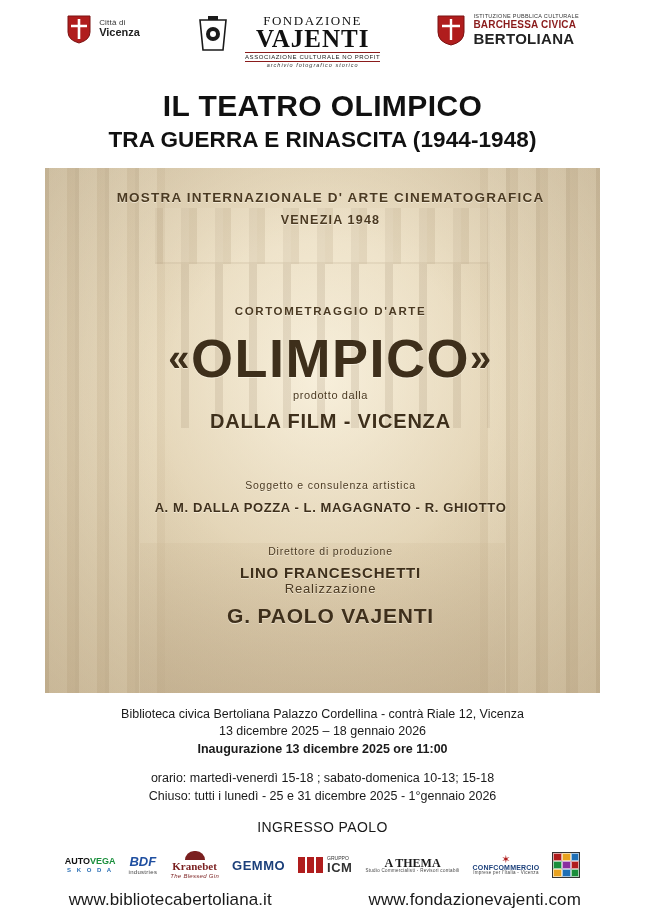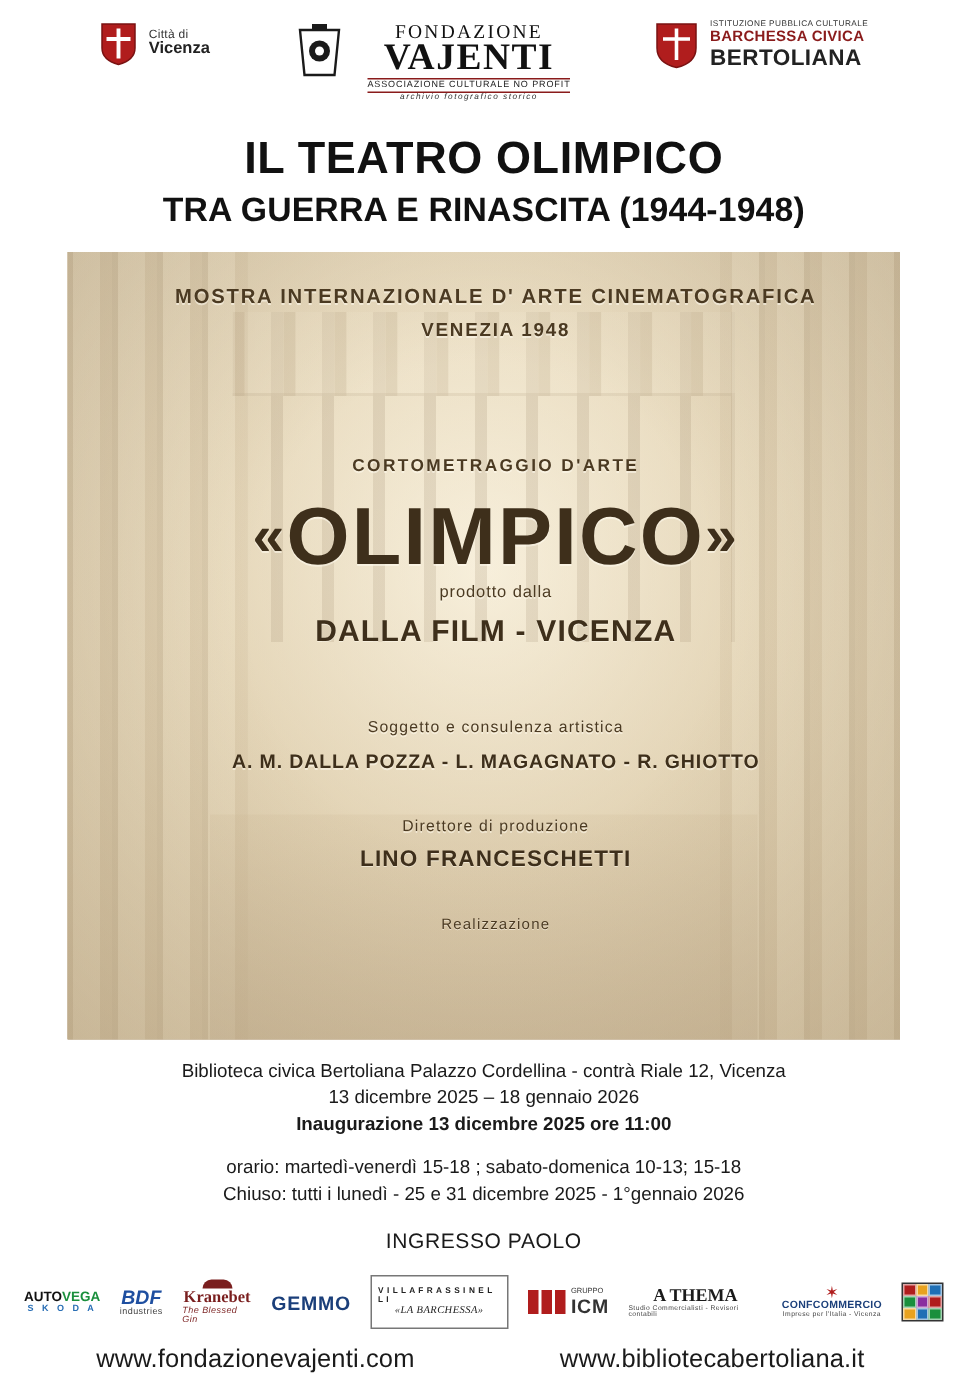--- a/index.html
+++ b/index.html
@@ -271,23 +271,22 @@
     color: #4b3a22;
   }
   .ft-strong2 {
     font-size: 15px;
     font-weight: bold;
     letter-spacing: 0.8px;
     margin-top: 7px;
     color: #3e2f1b;
   }
   .ft-small4 {
-    font-size: 10px;
+    font-size: 13px;
     letter-spacing: 0.8px;
-    margin-top: 30px;
     color: #4b3a22;
   }
   .ft-strong3 {
     font-size: 21px;
     font-weight: bold;
     letter-spacing: 0.8px;
     margin-top: 8px;
     color: #3e2f1b;
   }
 
@@ -457,20 +456,21 @@
       <div class="ft-small1">prodotto dalla</div>
       <div class="ft-strong1">DALLA FILM - VICENZA</div>
 
       <div class="ft-small2">Soggetto  e  consulenza  artistica</div>
       <div class="ft-names">A. M. DALLA POZZA - L. MAGAGNATO - R. GHIOTTO</div>
 
       <div class="ft-small3">Direttore  di  produzione</div>
       <div class="ft-strong2">LINO FRANCESCHETTI</div>
 
       <div class="ft-small4">Realizzazione</div>
+      <div class="ft-strong3">G. PAOLO VAJENTI</div>
     </div>
   </div>
 
   <div class="info">
     <div class="line">Biblioteca civica Bertoliana  Palazzo Cordellina  -  contrà Riale 12, Vicenza</div>
     <div class="line">13 dicembre 2025 – 18 gennaio 2026</div>
     <div class="line bold">Inaugurazione 13 dicembre 2025 ore 11:00</div>
     <div class="line gap">orario: martedì-venerdì 15-18 ; sabato-domenica 10-13; 15-18</div>
     <div class="line">Chiuso: tutti i lunedì - 25 e 31 dicembre 2025 - 1°gennaio 2026</div>
     <div class="free">INGRESSO PAOLO</div>
@@ -491,24 +491,20 @@
     <div class="sp sp-kranebet">
       <div class="cap"></div>
       <div class="t1">Kranebet</div>
       <div class="t2">The Blessed Gin</div>
     </div>
 
     <div class="sp sp-gemmo">
       <div class="t1">GEMMO</div>
     </div>
 
-    <div class="sp sp-vilbi">
-      <div class="t1">V I L L A  F R A S S I N E L L I</div>
-      <div class="t2">«LA BARCHESSA»</div>
-    </div>
 
     <div class="sp sp-icm">
       <div class="blocks">
         <div class="blk"></div>
           <div class="blk"></div>
           <div class="blk"></div>
       </div>
       <div class="txt">
         <div class="t0">GRUPPO</div>
         <div class="t1">ICM</div>
@@ -537,22 +533,22 @@
         <div style="background:#e8a21f"></div>
           <div style="background:#1f6fb5"></div>
           <div style="background:#1a8f3c"></div>
       </div>
     </div>
 
   </div>
 
   <div class="footer">
     <div class="foot-col">
+      <div class="foot-url">www.bibliotecabertoliana.it</div>
+
+    </div>
+    <div class="foot-col">
       <div class="foot-url">www.fondazionevajenti.com</div>
 
     </div>
-    <div class="foot-col">
-      <div class="foot-url">www.bibliotecabertoliana.it</div>
-
-    </div>
   </div>
 
 </div>
 
 </body></html>

